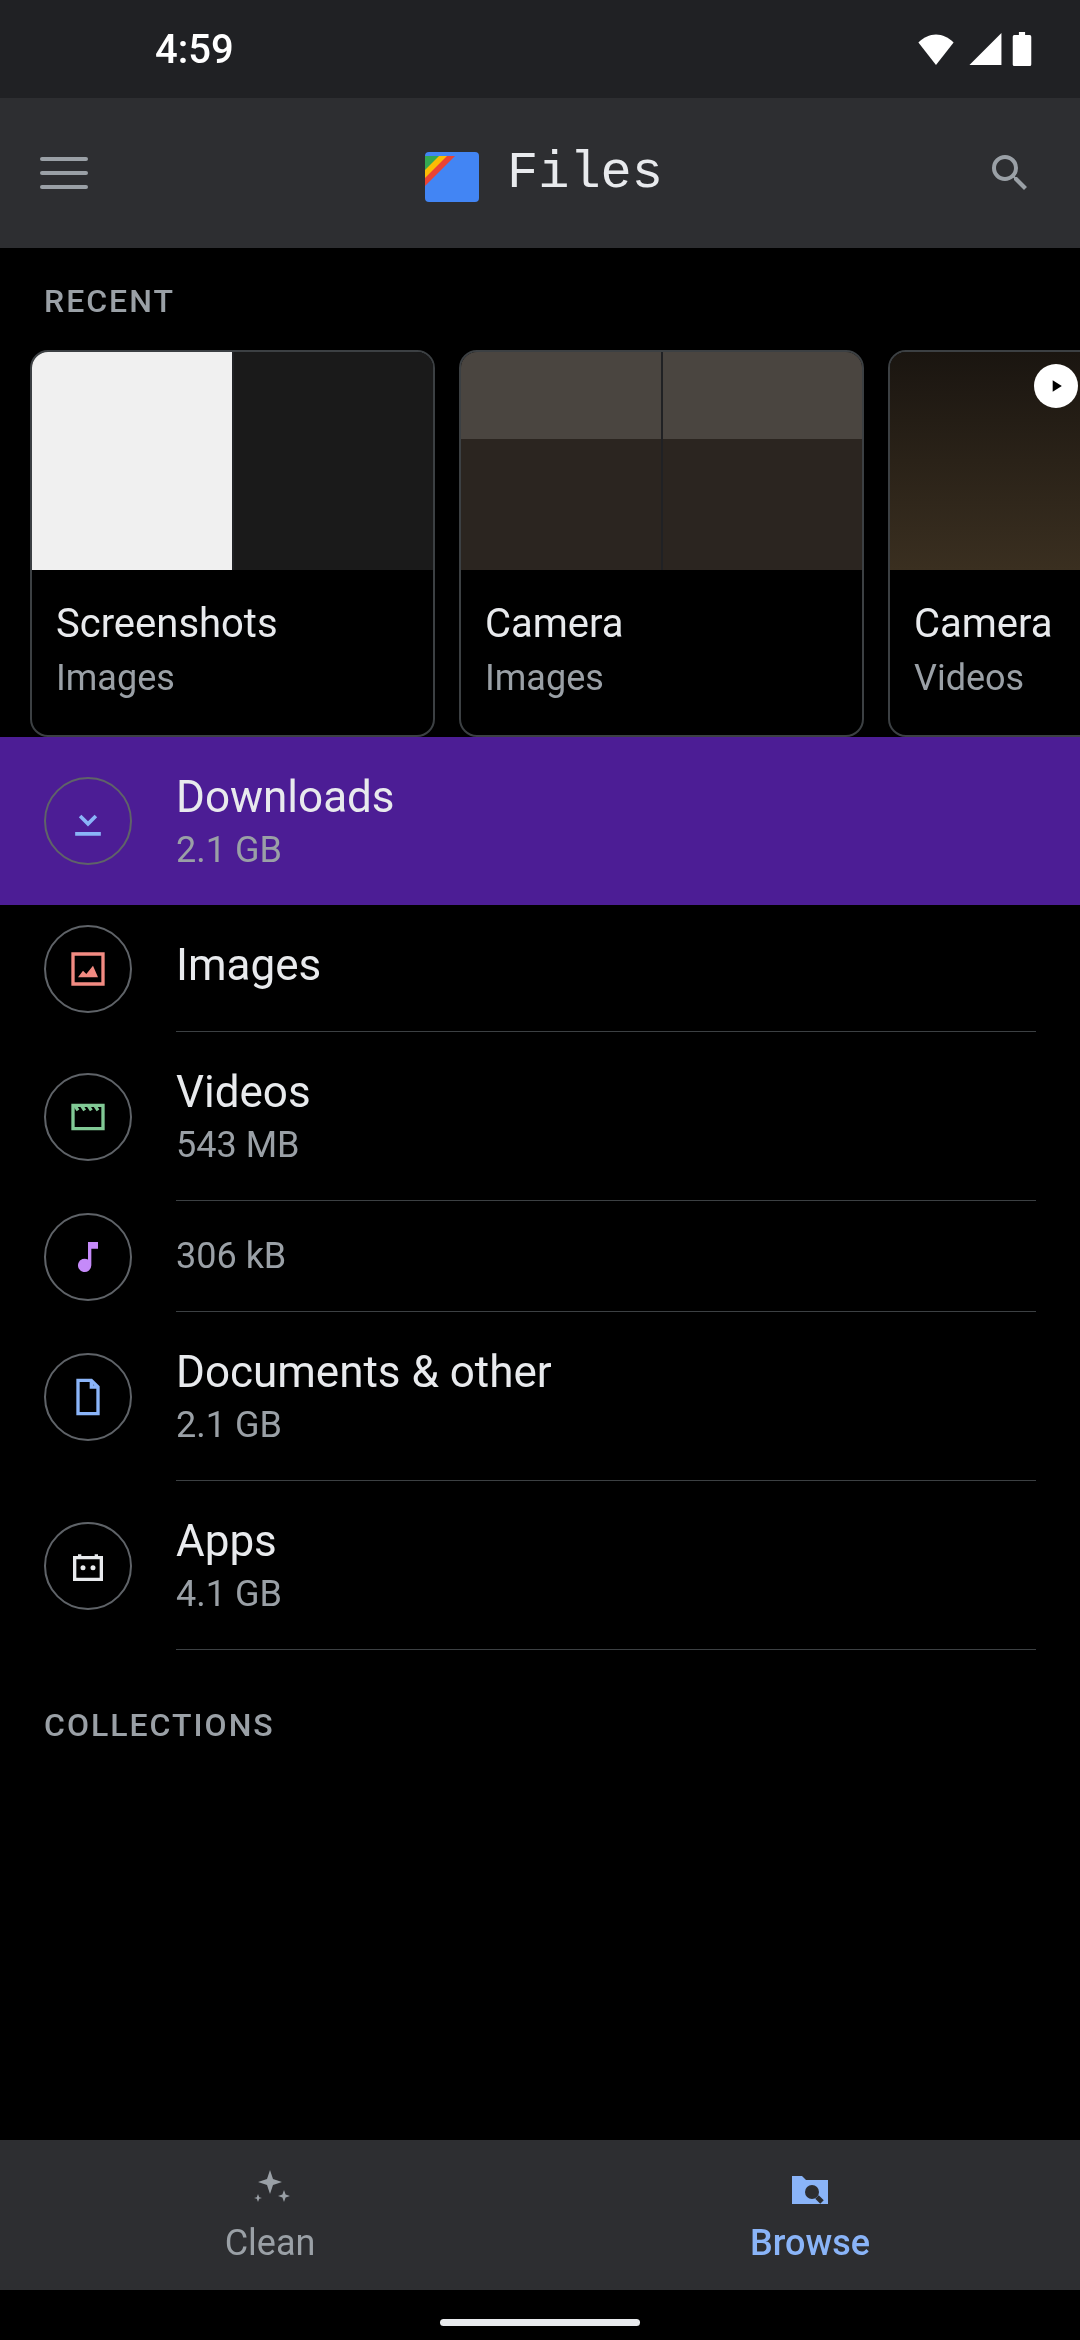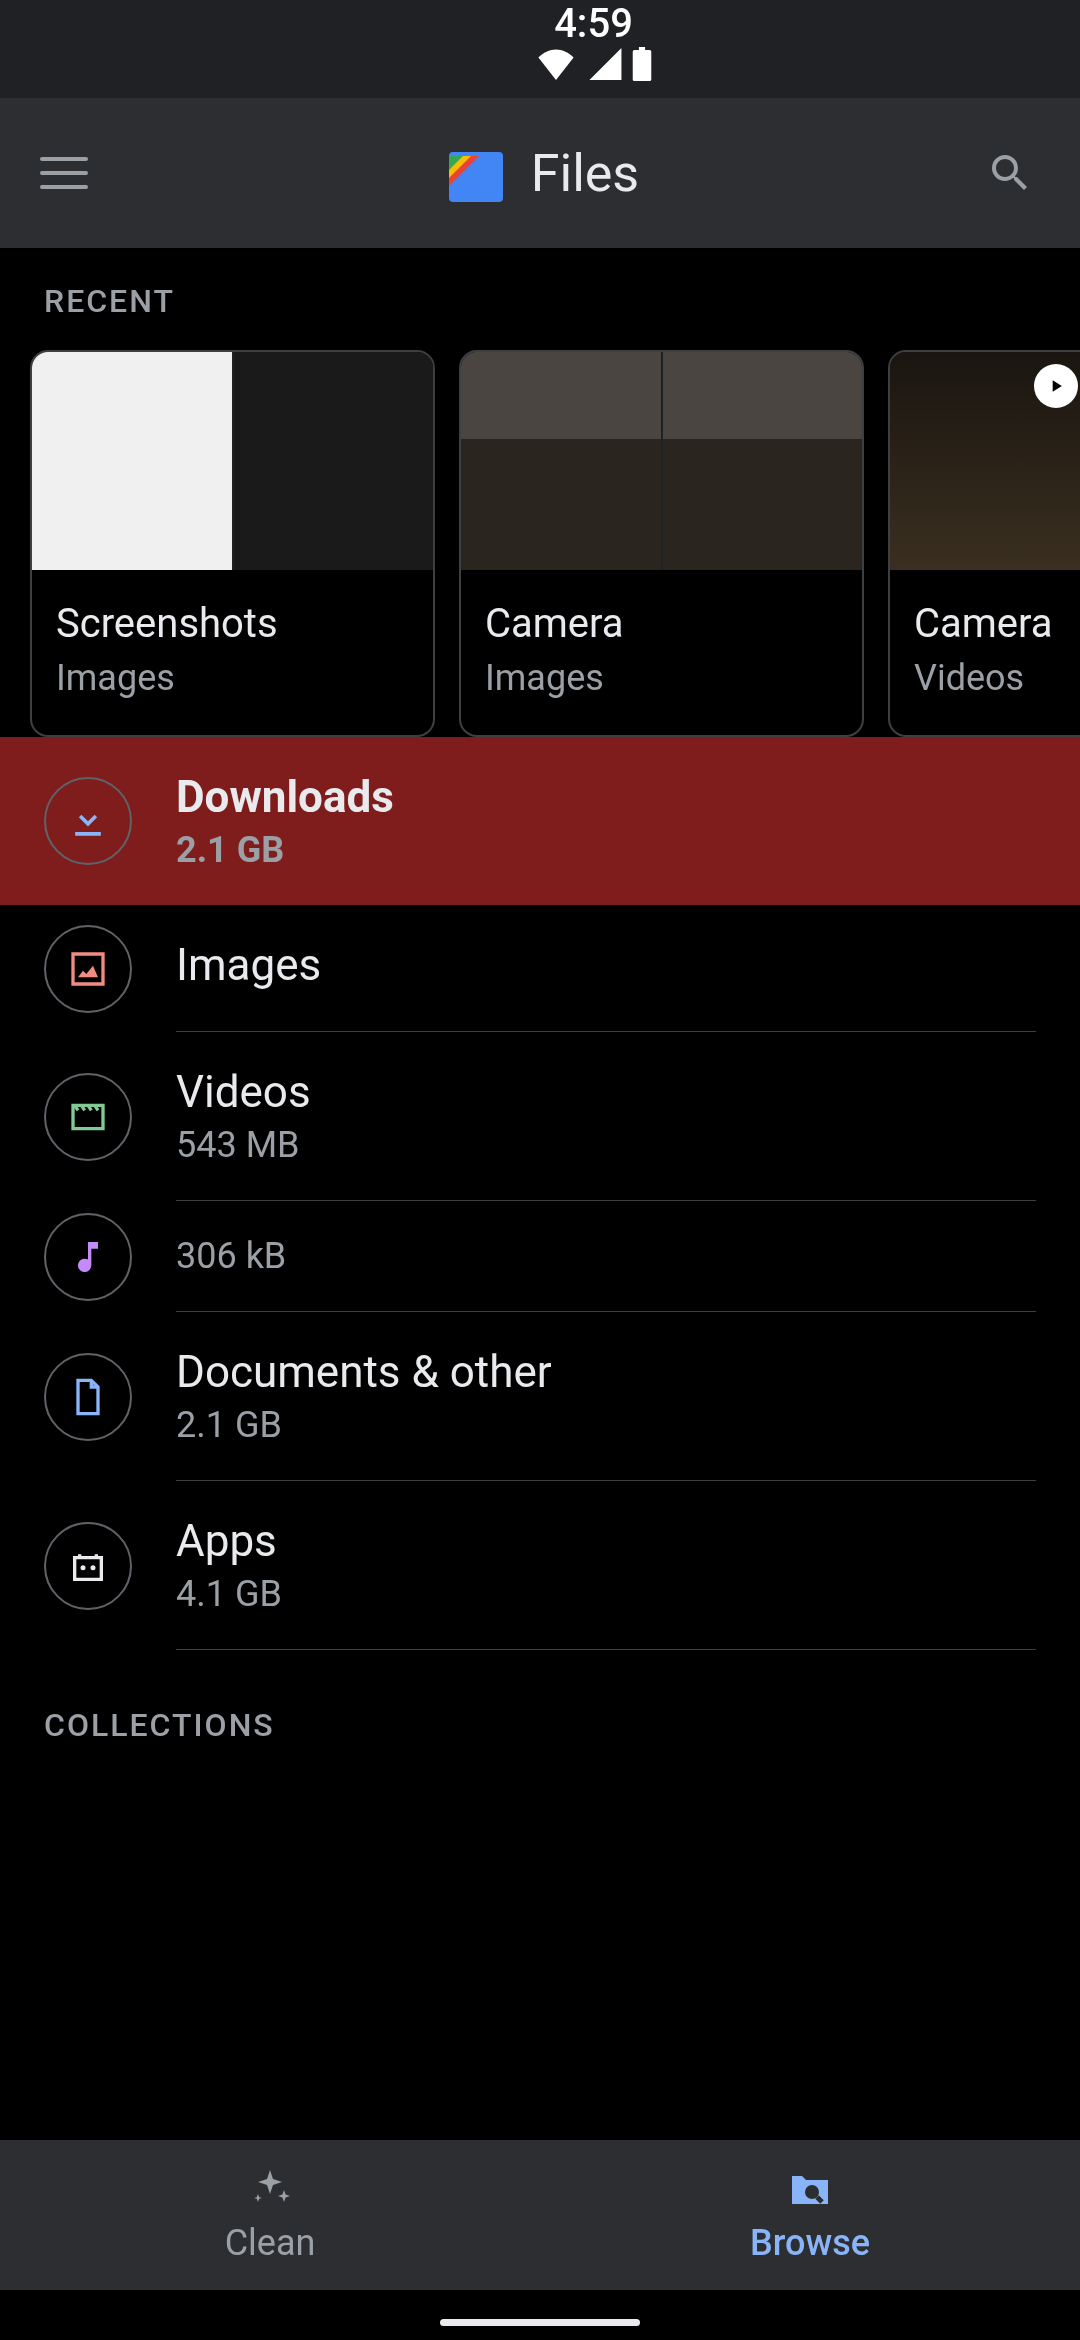--- a/index.html
+++ b/index.html
@@ -9,41 +9,41 @@
     background: #000;
     font-family: 'Roboto', -apple-system, sans-serif;
     color: #e0e0e0;
     overflow: hidden;
     position: relative;
   }
   .status-bar {
     height: 98px;
     background: #202124;
     display: flex;
-    justify-content: flex-start;
+    justify-content: space-between;
     align-items: center;
     padding: 0 48px 0 155px;
-    flex-direction: column;
   }
   .status-time {
     color: #fff;
     font-size: 40px;
     font-weight: 500;
   }
   .status-icons {
     display: flex;
     gap: 10px;
     align-items: center;
   }
   .app-bar {
     height: 150px;
     background: #2d2e31;
     display: flex;
     align-items: center;
     padding: 0 40px;
+    font-family: Liberation Mono, monospace;
   }
   .menu-btn {
     width: 60px;
     height: 60px;
     display: flex;
     flex-direction: column;
     justify-content: center;
     gap: 10px;
   }
   .menu-btn span {
@@ -135,22 +135,21 @@
     font-size: 40px;
     color: #e8eaed;
     font-weight: 400;
     margin-bottom: 10px;
   }
   .recent-sub {
     font-size: 36px;
     color: #9aa0a6;
   }
   .category-list > div:first-child {
-    background: #7f1d1d;
-    font-weight: bold;
+    background: #4c1d95;
   }
   .cat-row {
     display: flex;
     align-items: center;
     padding: 0 44px;
     gap: 44px;
   }
   .cat-icon-wrap {
     width: 88px;
     height: 88px;

